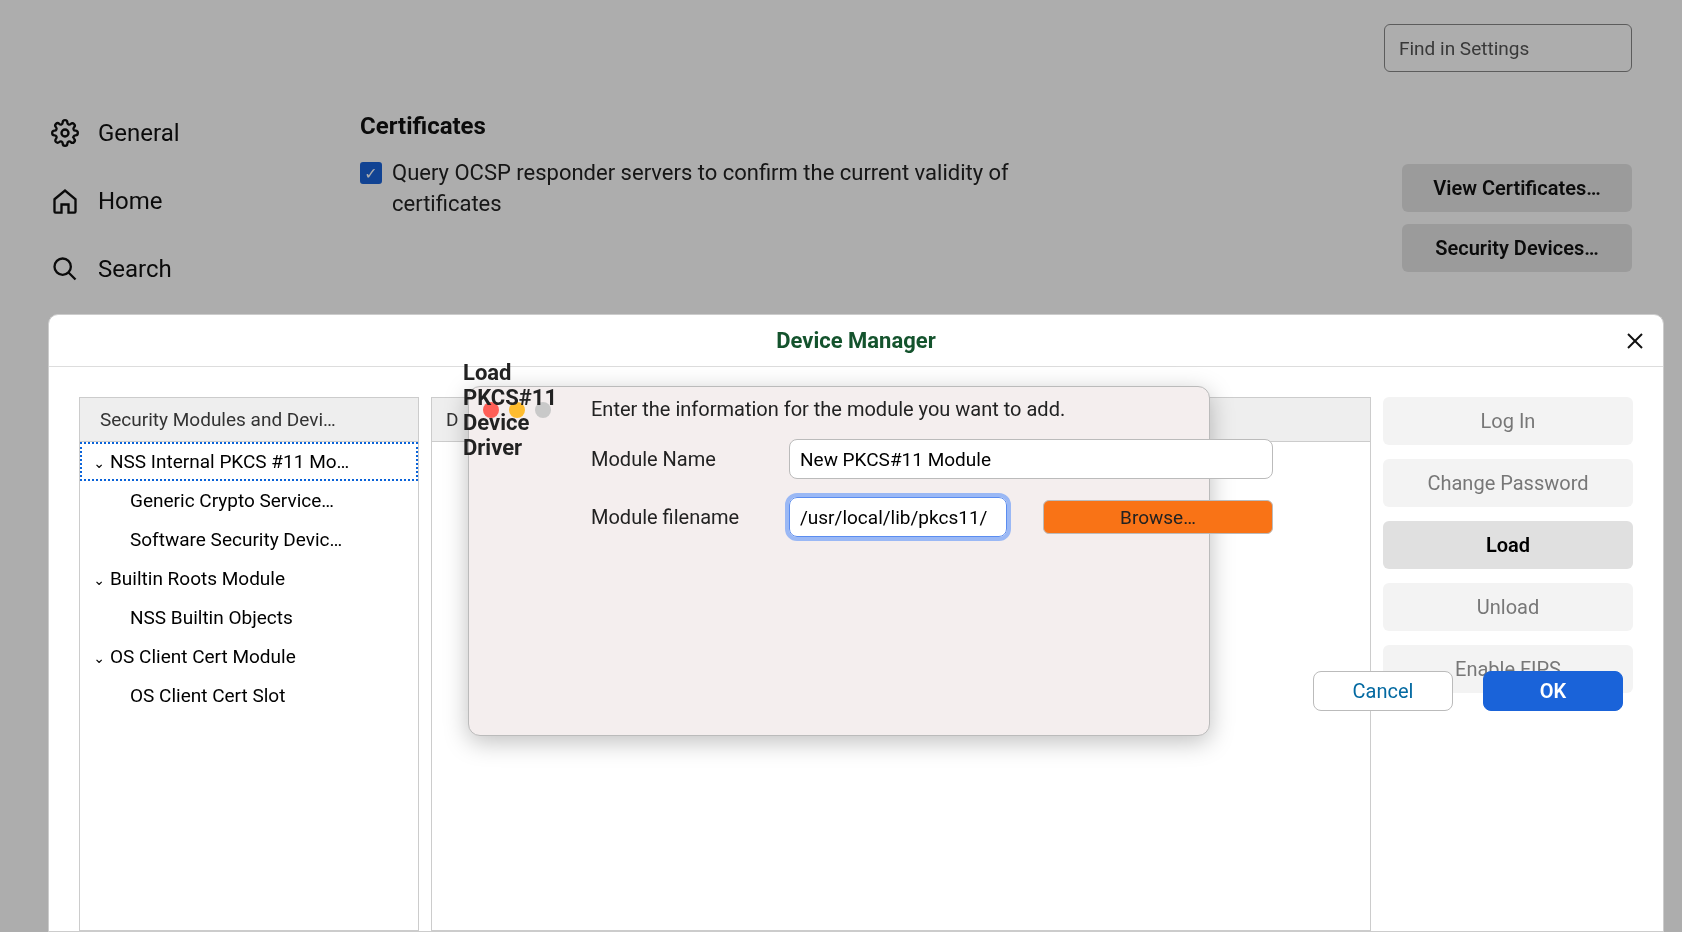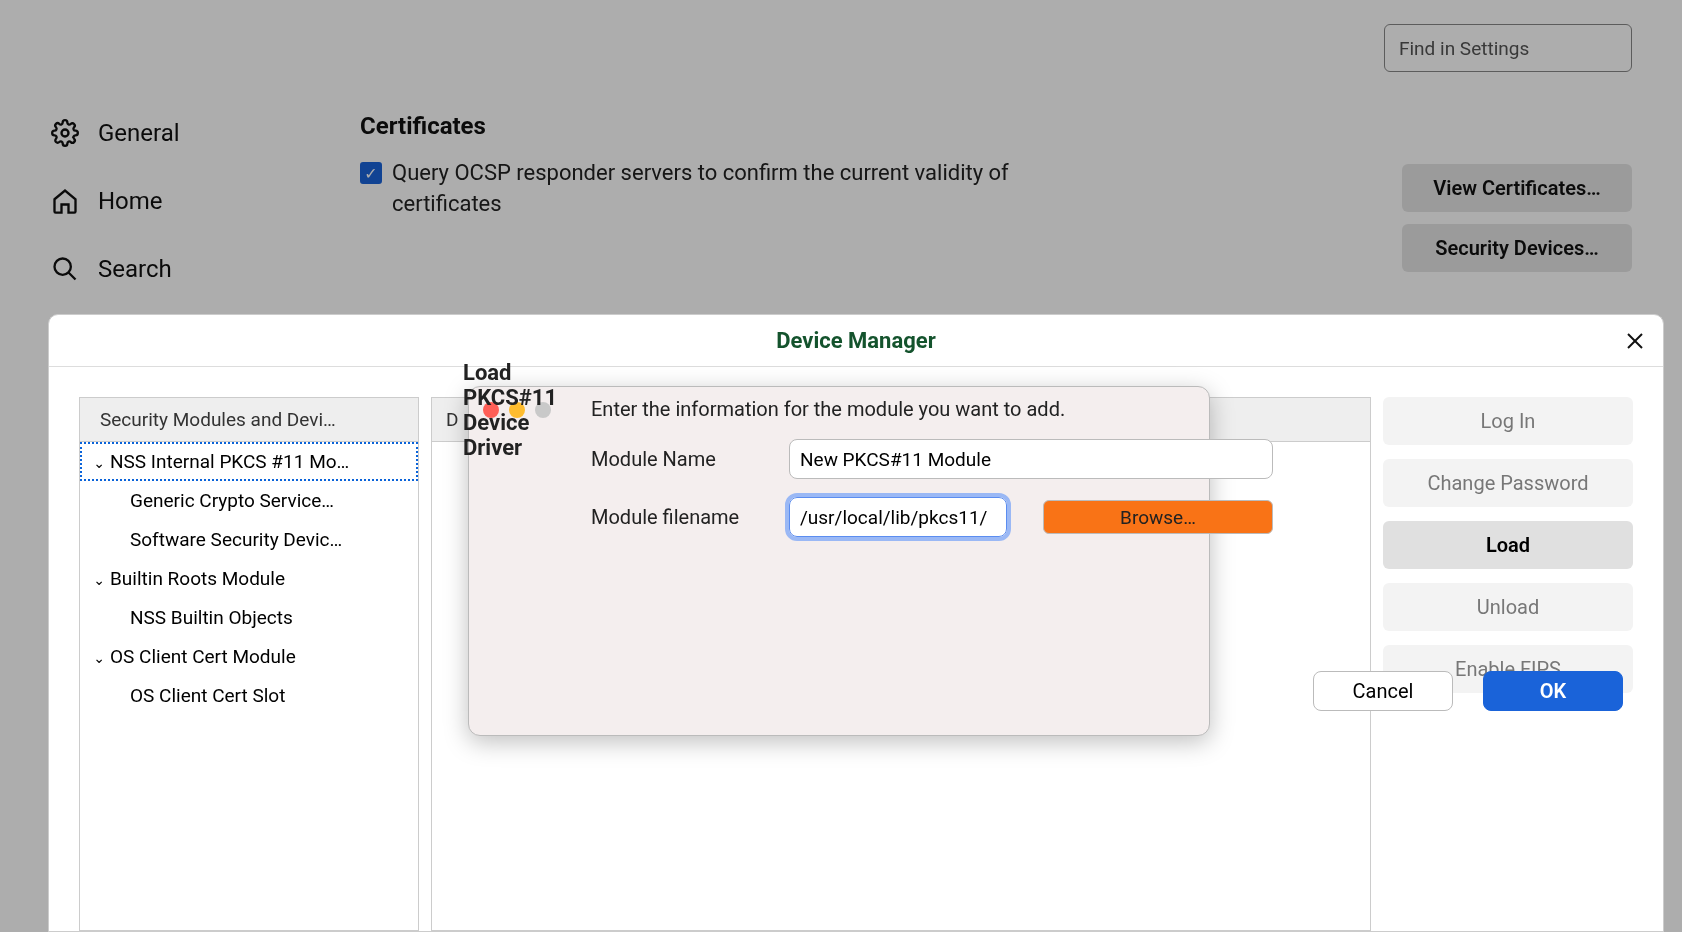--- a/index.html
+++ b/index.html
@@ -130,21 +130,21 @@
   .browse-btn {
     width:230px; height:34px; border:1px solid #bbb; border-radius:6px;
     background:#f97316; font-size:19px; color:#222; margin-left:18px;
   }
   .pkcs-footer {
     margin-top:auto; padding: 0 40px 24px 0;
     display:flex; justify-content:flex-end; gap:30px;
   }
   .pkcs-btn {
     height:40px; min-width:140px; border-radius:8px; border:1px solid #bbb;
-    font-size:20px; background:#fff; color:#000000;
+    font-size:20px; background:#fff; color:#0369a1;
   }
   .pkcs-btn.primary { background:#1a63d9; color:#fff; border-color:#1a63d9; font-weight:600; }
 
   svg { display:block; }
 </style>
 </head>
 <body>
 
 <div class="settings-bg">
   <div class="settings-top">

